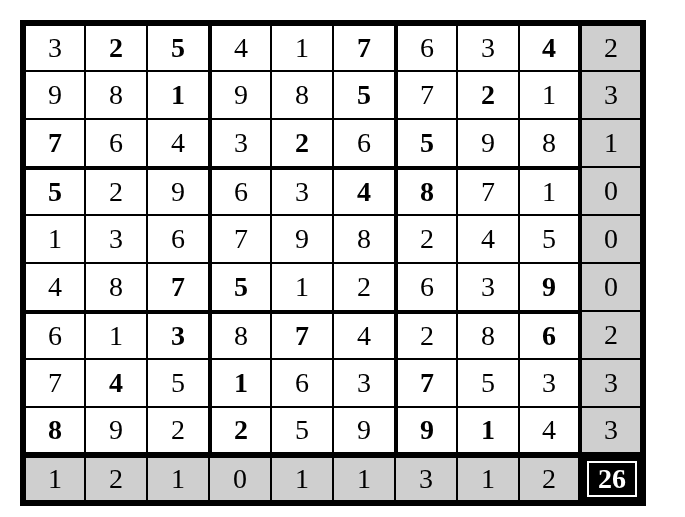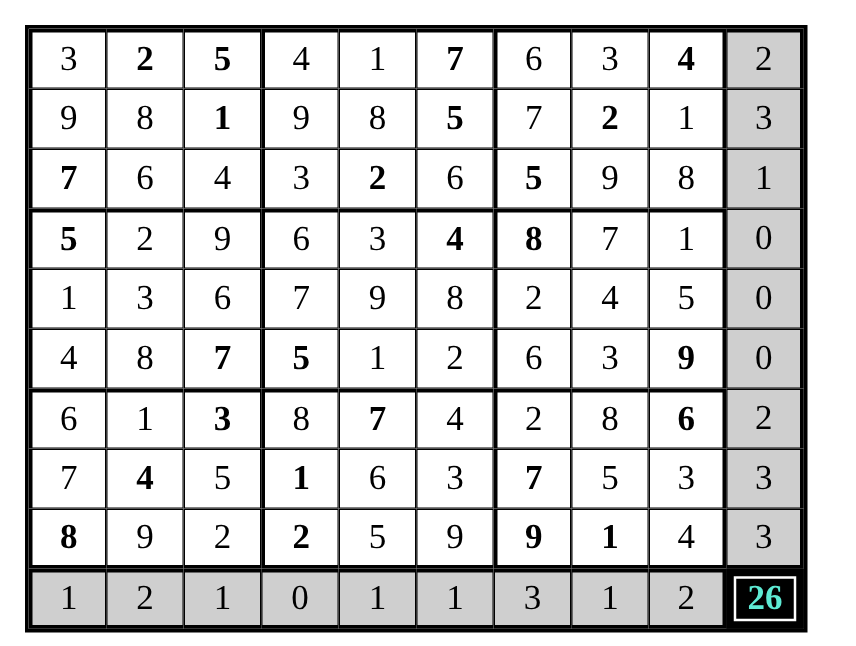--- a/index.html
+++ b/index.html
@@ -25,21 +25,21 @@
     box-sizing: border-box;
   }
   .cell.bold { font-weight: bold; }
   .cell.shade { background: #cfcfcf; }
   .cell.bt { border-top: 3px solid #000; }
   .cell.bb { border-bottom: 3px solid #000; }
   .cell.bl { border-left: 3px solid #000; }
   .cell.br { border-right: 3px solid #000; }
   .total {
     background: #000;
-    color: #5eead4;
+    color: #ffffff;
     font-weight: bold;
     font-size: 28px;
     box-shadow: inset 0 0 0 3px #000, inset 0 0 0 5px #fff;
     text-align: right;
   }
 </style>
 </head>
 <body>
 
 <div class="grid" id="grid">

